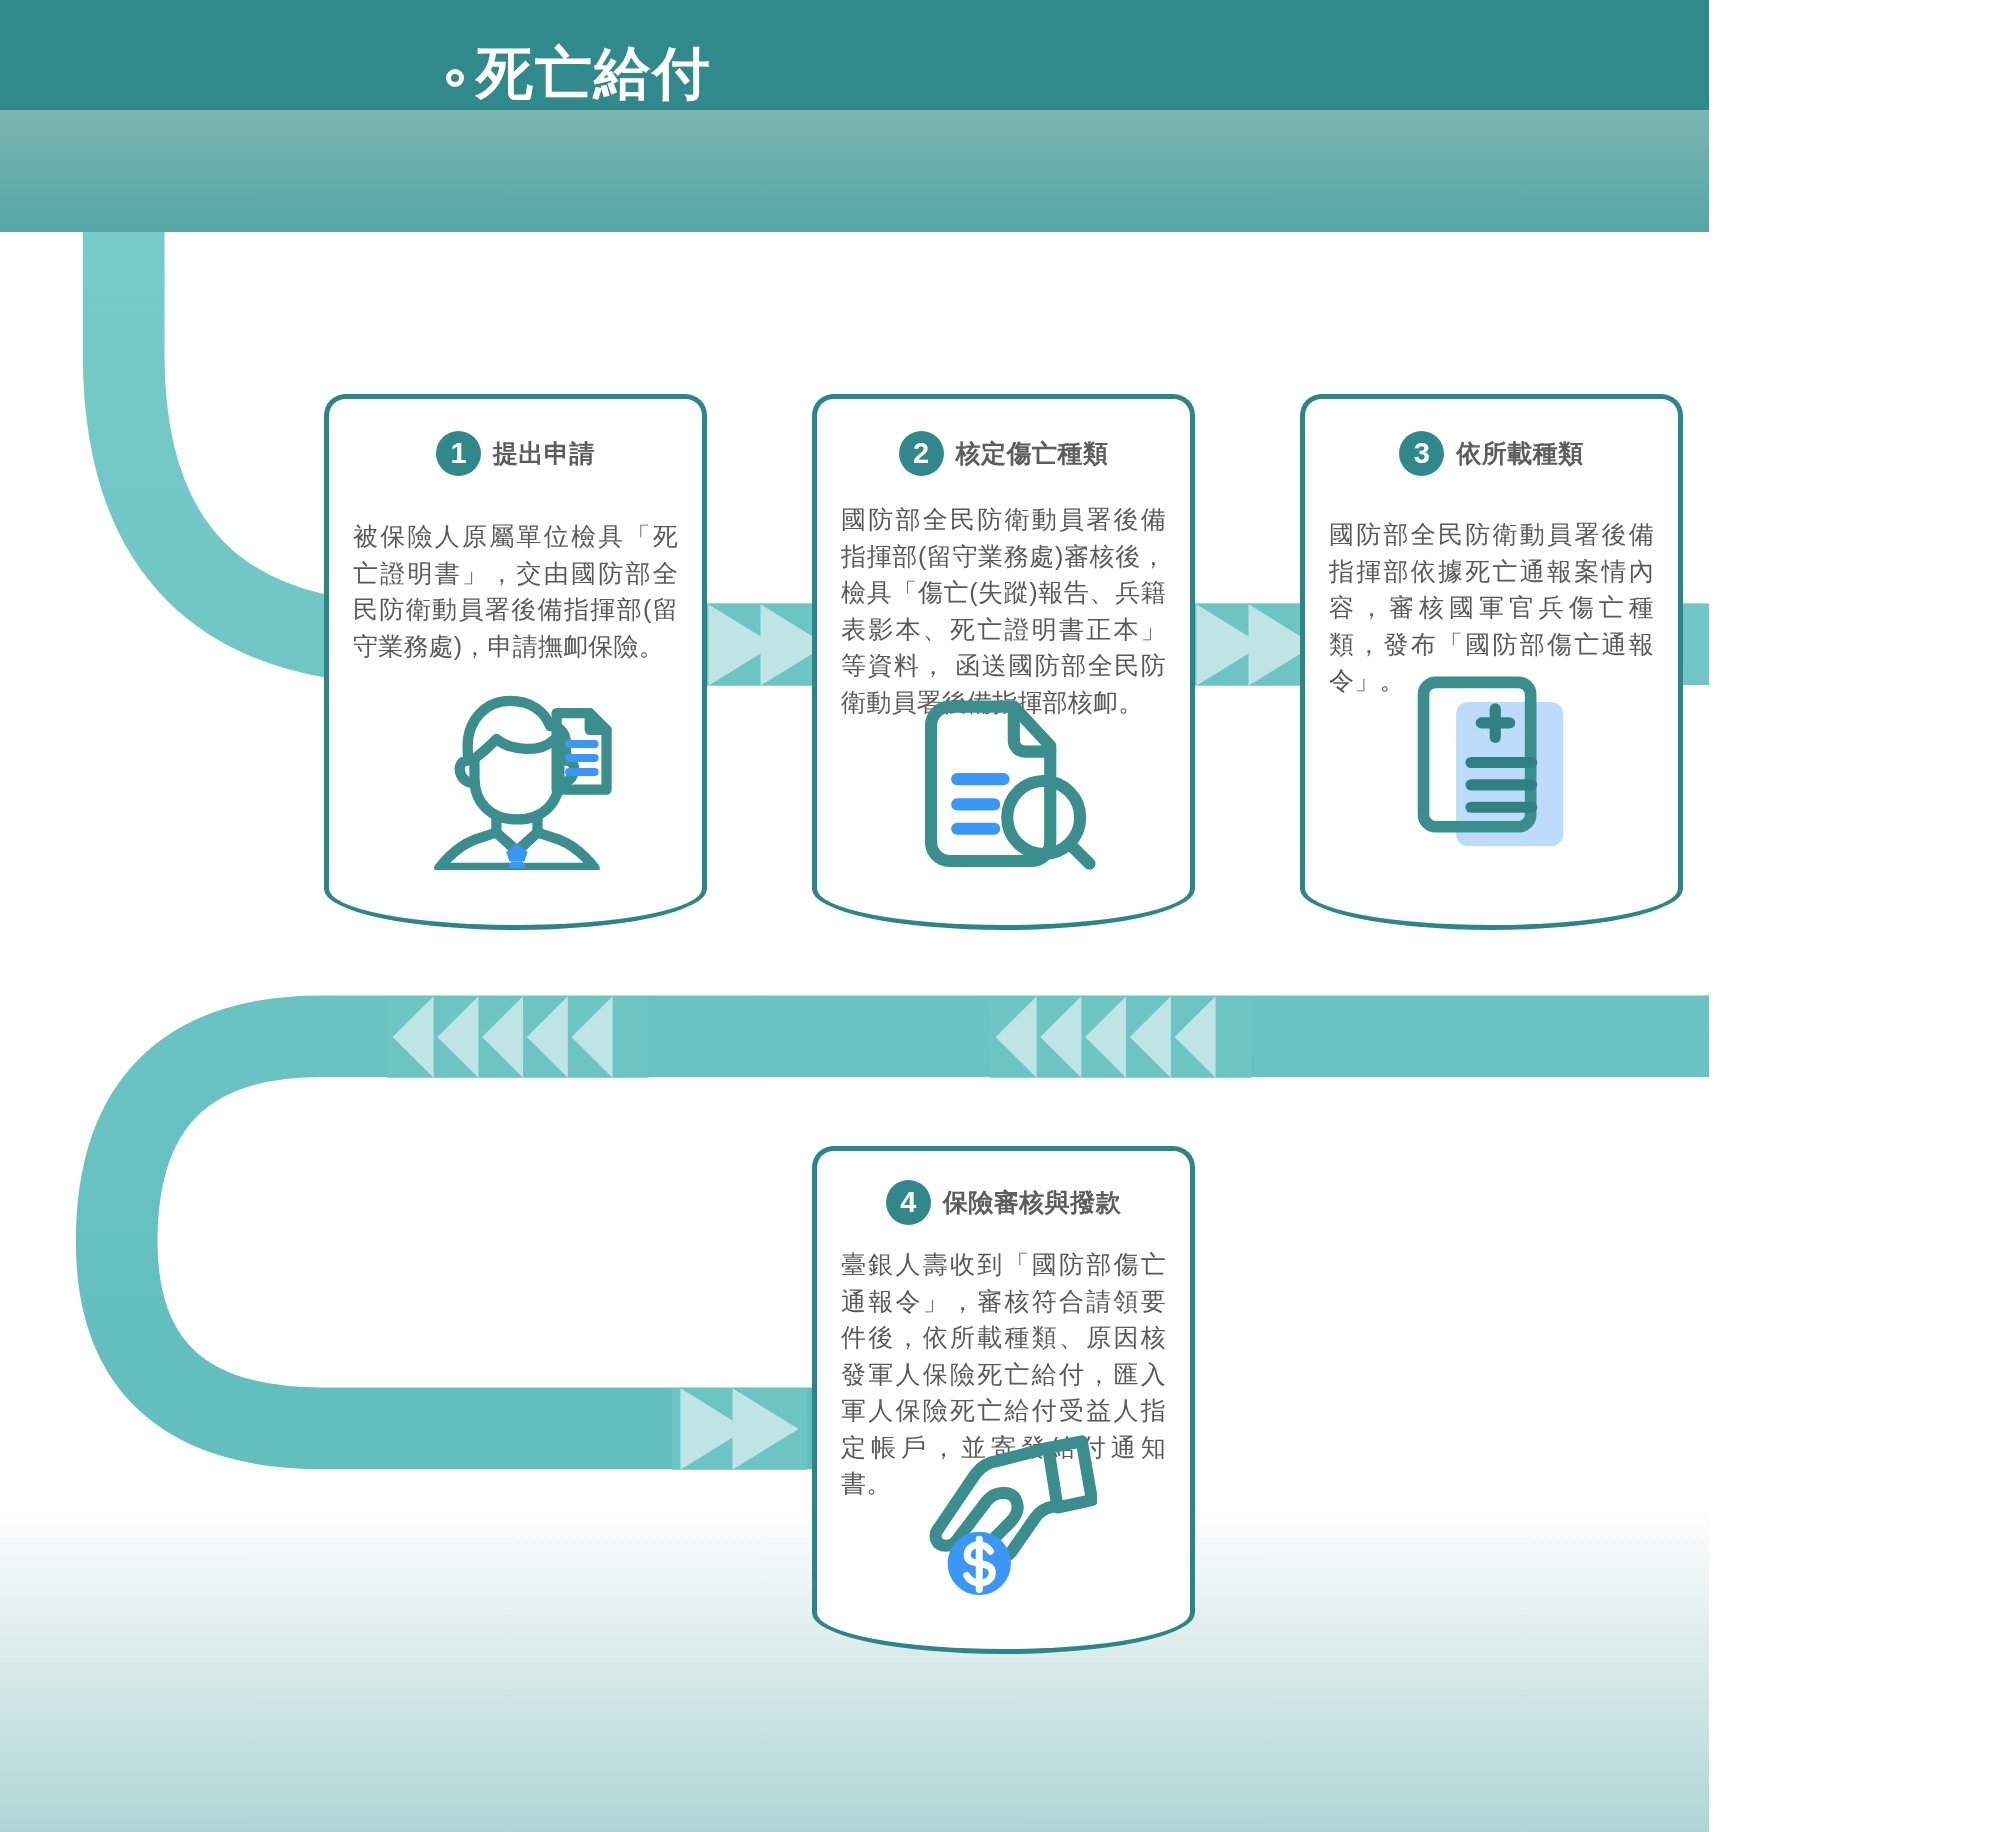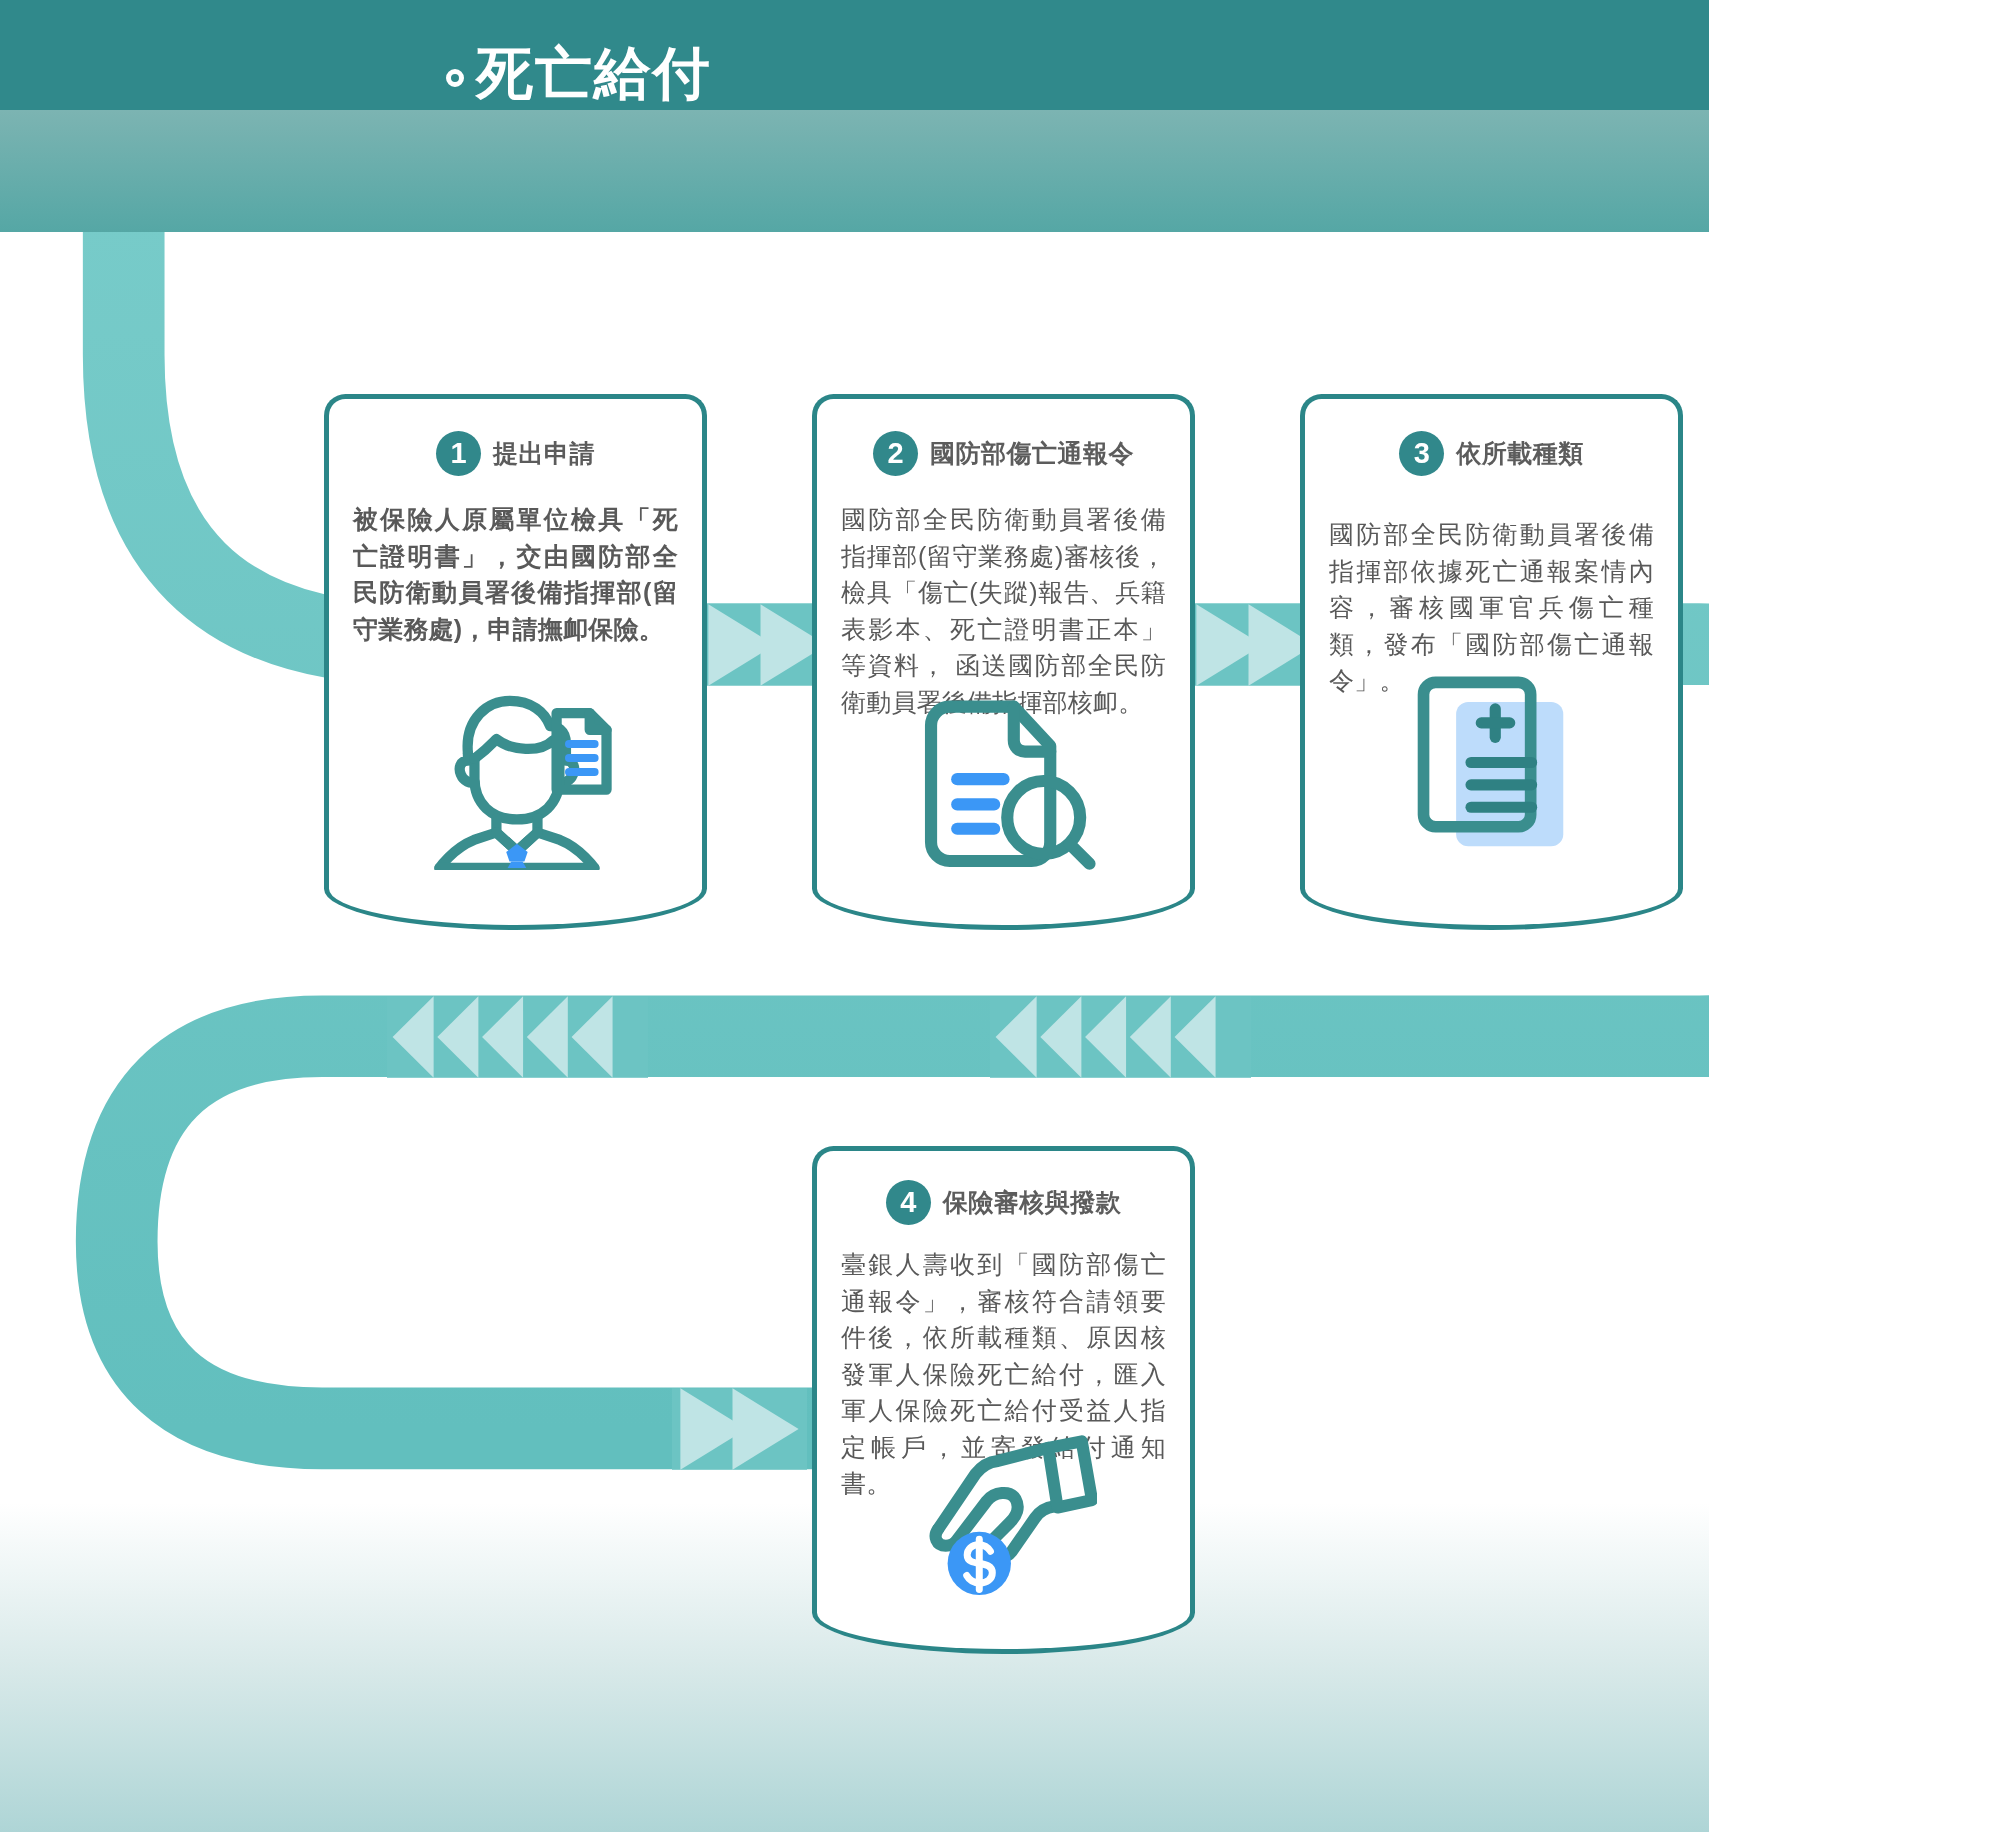--- a/index.html
+++ b/index.html
@@ -122,21 +122,21 @@
   </div>
 
   <div style="position:absolute;left:324px;top:394px;width:383px;height:537px;">
     <div class="card card-top" style="left:0;top:0;width:383px;height:420px;"></div>
     <div class="card card-bot" style="left:0;top:415px;width:383px;height:121px;"></div>
     <div class="card-inner">
       <div class="step-head" style="position:absolute;left:0;top:37px;width:100%;">
         <div class="step-num">1</div>
         <div class="step-title">提出申請</div>
       </div>
-      <div class="step-body" style="position:absolute;left:29px;top:107px;width:325px;font-weight:bold;">被保險人原屬單位檢具「死亡證明書」，交由國防部全民防衛動員署後備指揮部(留守業務處)，申請撫卹保險。</div>
+      <div class="step-body" style="position:absolute;left:29px;top:124px;width:325px;">被保險人原屬單位檢具「死亡證明書」，交由國防部全民防衛動員署後備指揮部(留守業務處)，申請撫卹保險。</div>
       <div class="icon-wrap" style="top:289px;">
         <svg width="196" height="187" viewBox="0 0 420 400">
           <g fill="none" stroke="#3a8e8e" stroke-width="22" stroke-linecap="round" stroke-linejoin="round">
 
             <path d="M107 150 C100 75 150 38 197 38 C243 38 272 62 283 92
                      C296 92 317 99 317 130 L317 160"></path>
             <path d="M107 150 L107 166 C90 166 86 182 92 196 C98 211 112 215 121 212"></path>
             <path d="M317 160 L317 166 C334 166 338 182 332 196 C326 211 312 215 303 212"></path>
 
             <path d="M121 160 L121 205 C121 258 158 292 212 292 C266 292 303 258 303 205 L303 160"></path>
@@ -164,21 +164,21 @@
       </div>
     </div>
   </div>
 
   <div style="position:absolute;left:812px;top:394px;width:383px;height:537px;">
     <div class="card card-top" style="left:0;top:0;width:383px;height:420px;"></div>
     <div class="card card-bot" style="left:0;top:415px;width:383px;height:121px;"></div>
     <div class="card-inner">
       <div class="step-head" style="position:absolute;left:0;top:37px;width:100%;">
         <div class="step-num">2</div>
-        <div class="step-title">國防部傷亡通報令</div>
+        <div class="step-title">核定傷亡種類</div>
       </div>
       <div class="step-body" style="position:absolute;left:29px;top:107px;width:325px;">國防部全民防衛動員署後備指揮部(留守業務處)審核後，檢具「傷亡(失蹤)報告、兵籍表影本、死亡證明書正本」等資料， 函送國防部全民防衛動員署後備指揮部核卹。</div>
       <div class="icon-wrap" style="top:294px;">
         <svg width="187" height="187" viewBox="0 0 400 400">
           <g fill="none" stroke="#3a8e8e" stroke-width="26" stroke-linecap="round" stroke-linejoin="round">
             <path d="M45 80 C45 58 63 40 85 40 L222 40 L300 124 L300 330
                      C300 352 282 370 260 370 L85 370 C63 370 45 352 45 330 Z"></path>
             <path d="M222 40 L222 112 C222 126 232 136 246 136 L300 136"></path>
             <circle cx="286" cy="277" r="78"></circle>
             <path d="M341 333 L384 376"></path>

